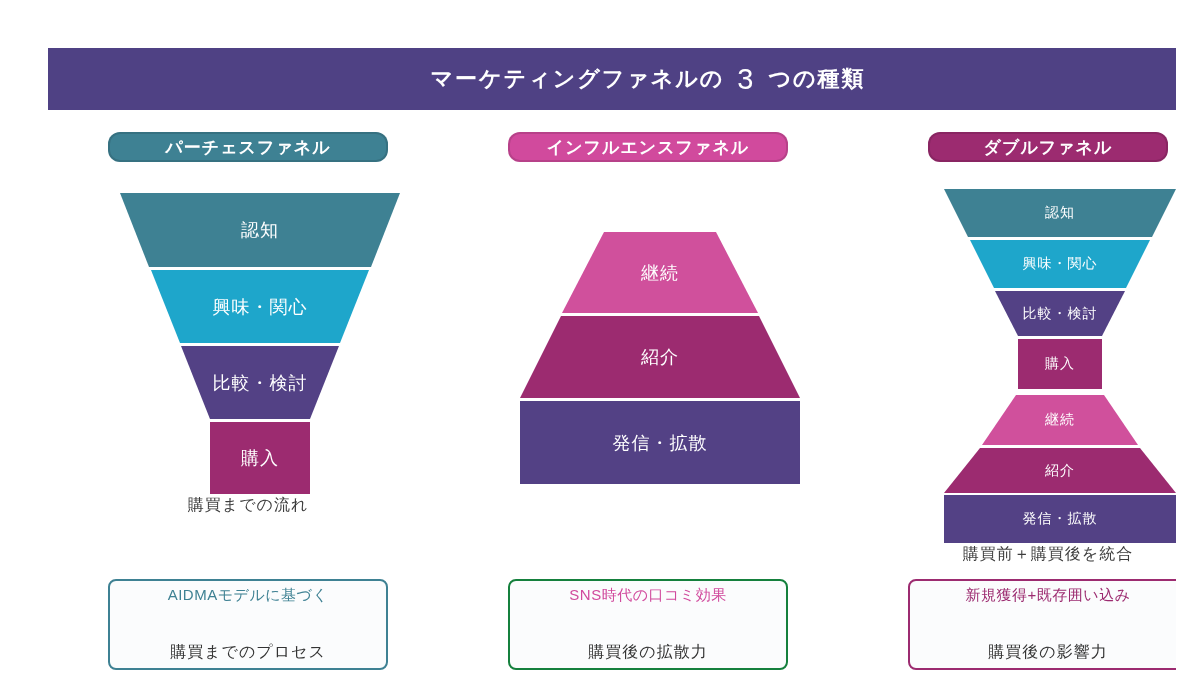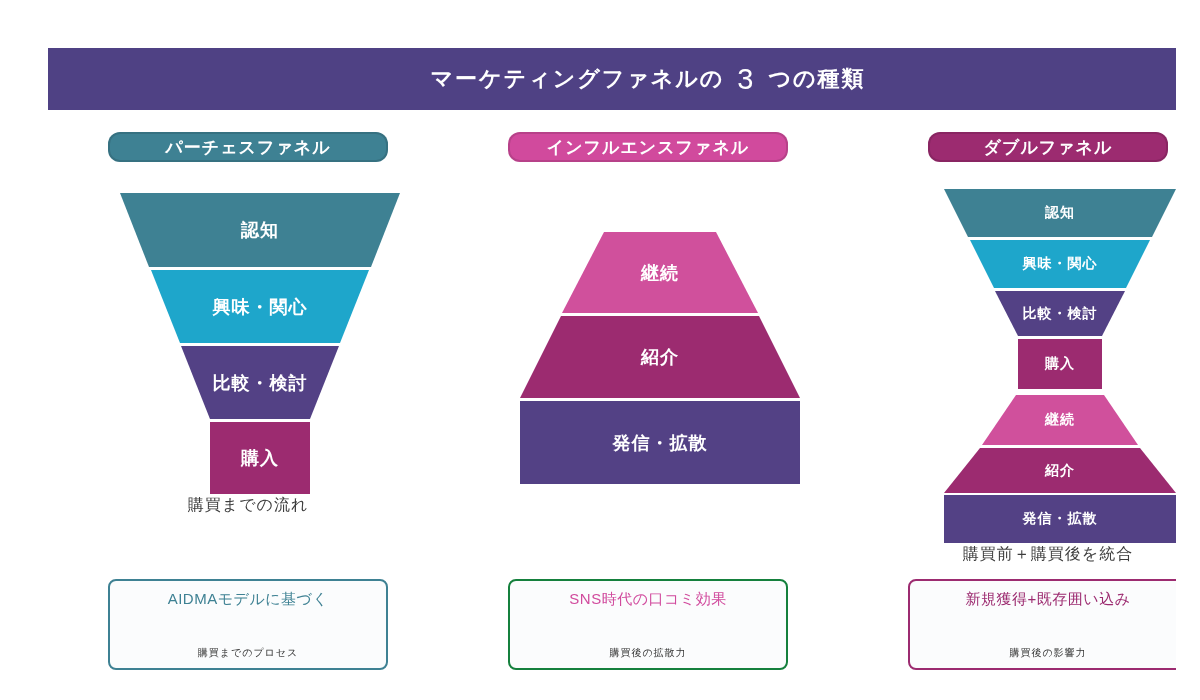--- a/index.html
+++ b/index.html
@@ -37,21 +37,21 @@
   .pill.teal    { left: 60px;  width: 280px; background: #3E8193; }
   .pill.pink    { left: 460px; width: 280px; background: #D14A9D; }
   .pill.magenta { left: 880px; width: 240px; background: #9C2B70; }
   
   .funnel { position: absolute; }
   .seg {
     position: absolute;
     display: flex; align-items: center; justify-content: center;
     color: #ffffff; letter-spacing: 1px;
   }
-  .seg span { pointer-events: none; font-weight: bold; }
+  .seg span { pointer-events: none; }
   .bg-teal    { background: #3E8193; }
   .bg-cyan    { background: #1EA6CB; }
   .bg-purple  { background: #534185; }
   .bg-magenta { background: #9C2B70; }
   .bg-pink    { background: #D0509C; }
   
   .f1 { left: 60px; top: 133px; width: 280px; height: 301px; font-size: 18px; }
   .f1 .s1 { top: 0;     height: 74px; width: 100%; clip-path: polygon(0 0, 100% 0, 89.64% 100%, 10.36% 100%); }
   .f1 .s2 { top: 77px;  height: 73px; width: 100%; clip-path: polygon(11.07% 0, 88.93% 0, 78.57% 100%, 21.43% 100%); }
   .f1 .s3 { top: 153px; height: 73px; width: 100%; clip-path: polygon(21.79% 0, 78.21% 0, 67.86% 100%, 32.14% 100%); }
@@ -80,21 +80,21 @@
   .cap2 { left: 460px; top: 436px; }
   .cap3 { left: 860px; top: 496px; }
   
   .card {
     position: absolute; top: 531px; width: 280px; height: 91px;
     border-radius: 8px; background: #FBFCFD;
     display: flex; flex-direction: column; align-items: center; justify-content: center;
     gap: 13px; text-align: center;
   }
   .card .line1 { font-size: 15px; letter-spacing: 0.5px; }
-  .card .line2 { font-size: 10px; color: #333333; letter-spacing: 1px; }
+  .card .line2 { font-size: 16px; color: #333333; letter-spacing: 1px; }
   .card.c1 { left: 60px;  border: 2px solid #3E8193; }
   .card.c1 .line1 { color: #3E8193; }
   .card.c2 { left: 460px; border: 2px solid #15803d; }
   .card.c2 .line1 { color: #D14A9D; }
   .card.c3 { left: 860px; border: 2px solid #9C2B70; }
   .card.c3 .line1 { color: #9C2B70; }
 </style>
 </head>
 <body>
 

